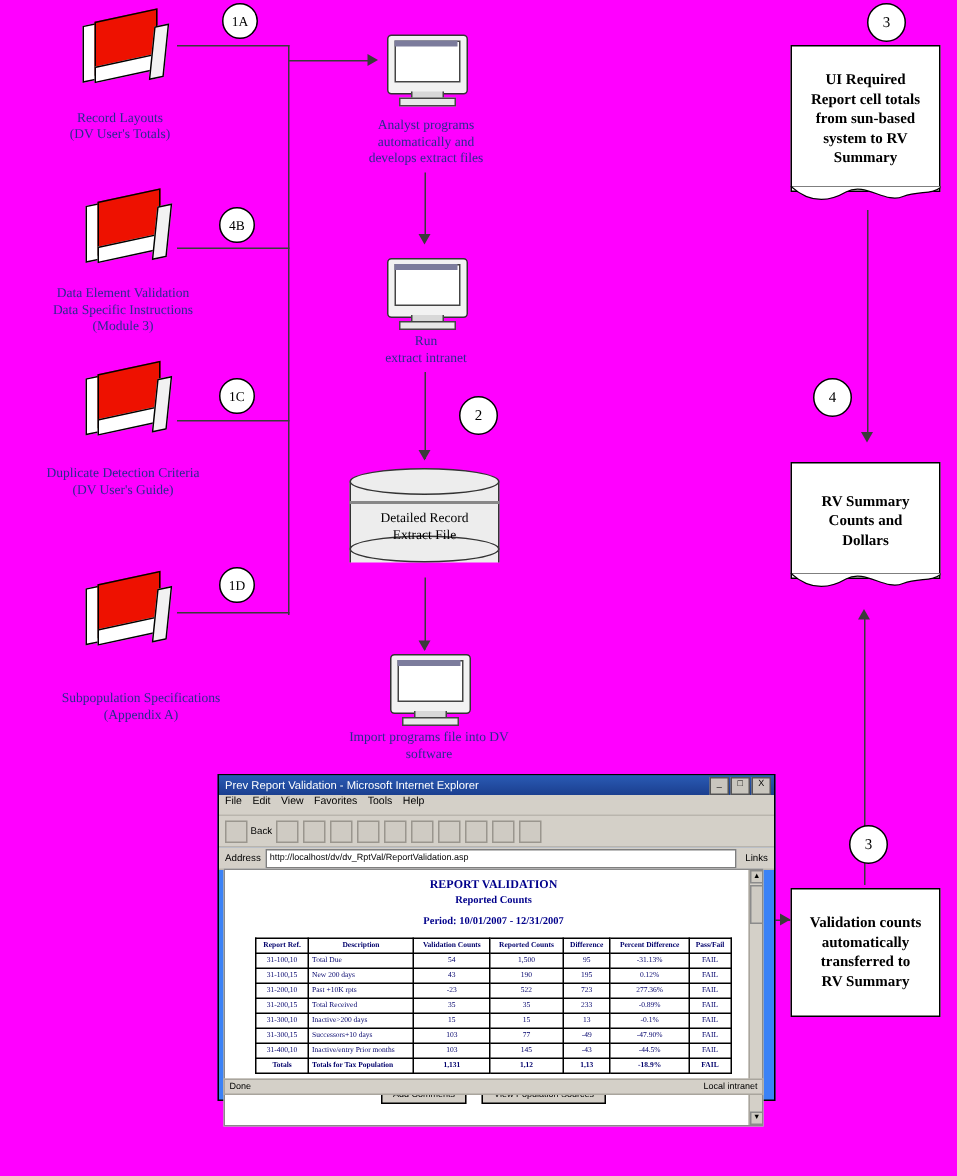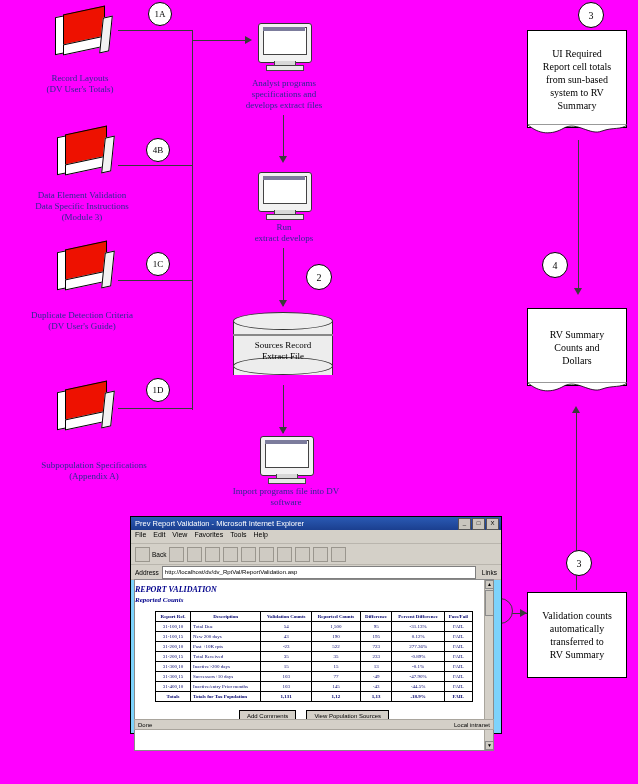--- a/index.html
+++ b/index.html
@@ -81,20 +81,21 @@
     box-sizing:border-box;
   }
   .db .stripe {
     position:absolute; left:0; top:22px; width:100px; height:1.5px; background:#888;
   }
 
   
   .note {
     position:absolute; background:#ffffff; border:1.2px solid #000;
     box-sizing:border-box;
+    font-weight:bold;
   }
   .note .txt {
     position:absolute; left:0; top:0; width:100%; height:100%;
     display:flex; align-items:center; justify-content:center; text-align:center;
     font-size:10px; line-height:13px; color:#000;
     font-family:"Liberation Serif", serif; padding:6px;
     box-sizing:border-box;
   }
   .wave {
     position:absolute; left:-1px; bottom:-9px; width:calc(100% + 2px); height:12px;
@@ -124,22 +125,22 @@
     border-bottom:7px solid #3a3a3a;
   }
   .arrow-r {
     position:absolute; width:0; height:0;
     border-top:4.5px solid transparent; border-bottom:4.5px solid transparent;
     border-left:7px solid #3a3a3a;
   }
 
   
   .browser {
-    position:absolute; left:130px; top:516px; width:372px; height:218px;
-    background:#7dd3fc; border:1px solid #000; box-sizing:border-box;
+    position:absolute; left:145px; top:516px; width:372px; height:218px;
+    background:#3b82f6; border:1px solid #000; box-sizing:border-box;
     font-family:"Liberation Sans", sans-serif;
   }
   .bw-title {
     height:13px; background:linear-gradient(#2a5ab4,#1b3f8f);
     color:#fff; font-size:7.5px; line-height:13px; padding-left:4px;
     display:flex; align-items:center;
   }
   .bw-title .t { flex:1; font-size:7.5px; }
   .bw-btns { display:flex; gap:1px; padding-right:2px; }
   .bw-btns span {
@@ -174,23 +175,22 @@
     background:#ffffff; border:1px solid #8a8a8a; box-sizing:border-box;
     overflow:hidden;
   }
   .bw-status {
     position:absolute; left:3px; bottom:3px; width:360px; height:11px;
     background:#D4D0C8; border:1px solid #a9a59d; box-sizing:border-box;
     display:flex; align-items:center; font-size:6px; color:#000; padding:0 3px;
     justify-content:space-between;
   }
   .pg-h {
-    color:#00008B; font-family:"Liberation Serif", serif;
+    text-align:center; color:#00008B; font-family:"Liberation Serif", serif;
     font-weight:bold;
-    font-style:italic;
   }
   .pg-h1 { font-size:8px; margin-top:5px; }
   .pg-h2 { font-size:7px; margin-top:2px; }
   .pg-h3 { font-size:7px; margin-top:1px; }
   .pg-h4 { font-size:7px; margin-top:6px; }
   table.rpt {
     border-collapse:collapse; margin:7px auto 0 auto; width:318px;
     font-family:"Liberation Serif", serif;
   }
   table.rpt th, table.rpt td {
@@ -292,52 +292,52 @@
 
 <div class="monitor" style="left:258px; top:23px;">
   <div class="case"></div>
     <div class="screen"></div>
     <div class="bar"></div>
     <div class="stand"></div>
     <div class="foot"></div>
 </div>
 <div class="doclabel" style="left:204px; top:78px;">
   <span style="white-space:pre-line;">Analyst programs
-specifications and
+automatically and
 develops extract files</span>
 </div>
 
 <div class="ln lnv" style="left:283px; top:115px; height:45px;"></div>
 <div class="arrow-d" style="left:279px; top:156px;"></div>
 
 <div class="monitor" style="left:258px; top:172px;">
   <div class="case"></div>
     <div class="screen"></div>
     <div class="bar"></div>
     <div class="stand"></div>
     <div class="foot"></div>
 </div>
 <div class="doclabel" style="left:204px; top:222px;">
   <span style="white-space:pre-line;">Run
-extract develops</span>
+extract intranet</span>
 </div>
 
 <div class="ln lnv" style="left:283px; top:248px; height:58px;"></div>
 <div class="arrow-d" style="left:279px; top:300px;"></div>
 <div class="circ" style="left:306px; top:264px;">
     <span>2</span>
   </div>
 
 <div class="db" style="left:233px; top:312px;">
   <div class="body"></div>
     <div class="bot"></div>
     <div class="top"></div>
     <div class="stripe"></div>
   <div style="position:absolute; left:0; top:28px; width:100px; text-align:center; font-size:9px; color:#000; font-family:'Liberation Serif', serif; line-height:11px;">
-    <span style="white-space:pre-line;">Sources Record
+    <span style="white-space:pre-line;">Detailed Record
 Extract File</span>
   </div>
 </div>
 
 <div class="ln lnv" style="left:283px; top:385px; height:48px;"></div>
 <div class="arrow-d" style="left:279px; top:427px;"></div>
 
 <div class="monitor" style="left:260px; top:436px;">
   <div class="case"></div>
     <div class="screen"></div>
@@ -444,20 +444,21 @@
   <div class="bw-addr">
     <span>Address</span>
     <span class="fld">http://localhost/dv/dv_RptVal/ReportValidation.asp</span>
     <span class="ibox"></span>
     <span>Links</span>
   </div>
 
   <div class="bw-page">
     <div class="pg-h pg-h1">REPORT VALIDATION</div>
     <div class="pg-h pg-h2">Reported Counts</div>
+    <div class="pg-h pg-h4">Period: 10/01/2007 - 12/31/2007</div>
 
     <table class="rpt">
       <thead>
         <tr>
           <th>Report Ref.</th>
           <th>Description</th>
           <th>Validation Counts</th>
           <th>Reported Counts</th>
           <th>Difference</th>
           <th>Percent Difference</th>

